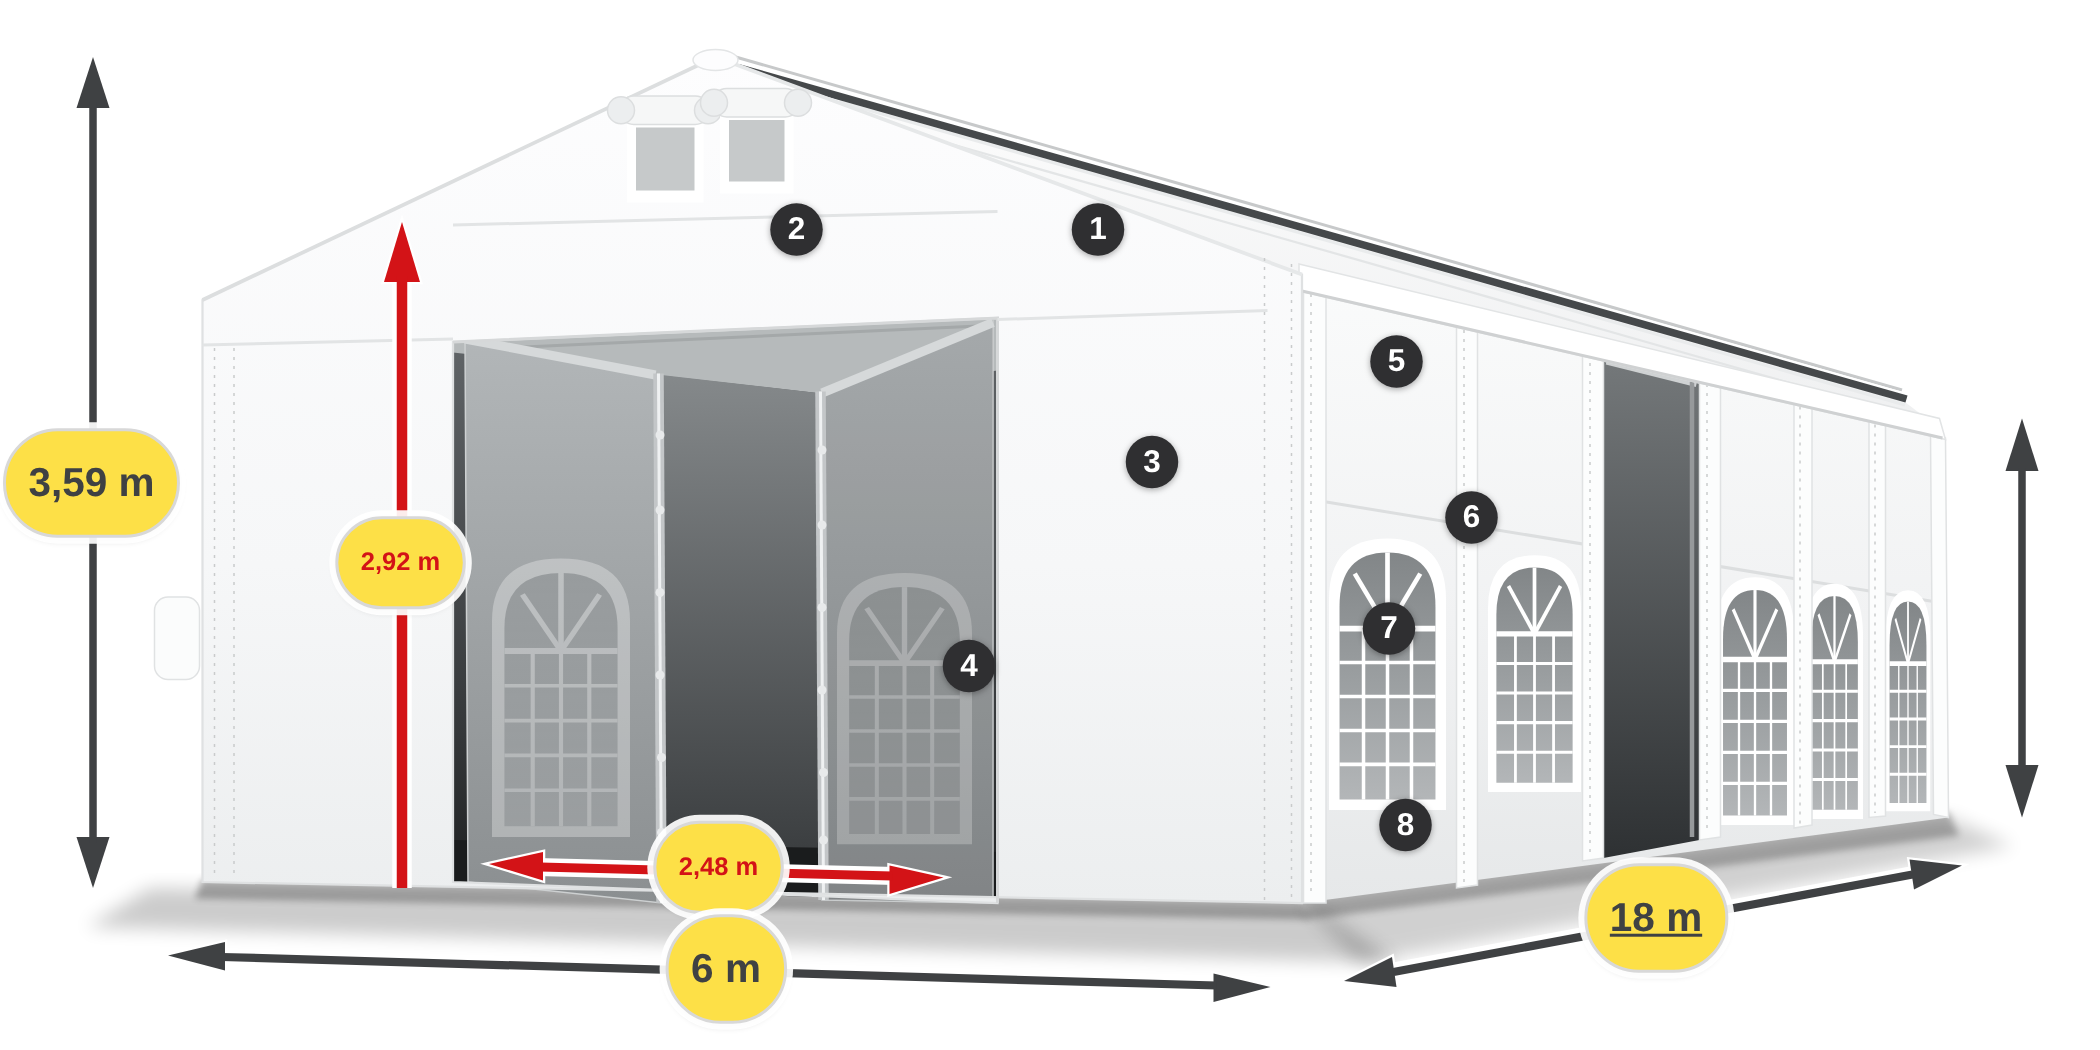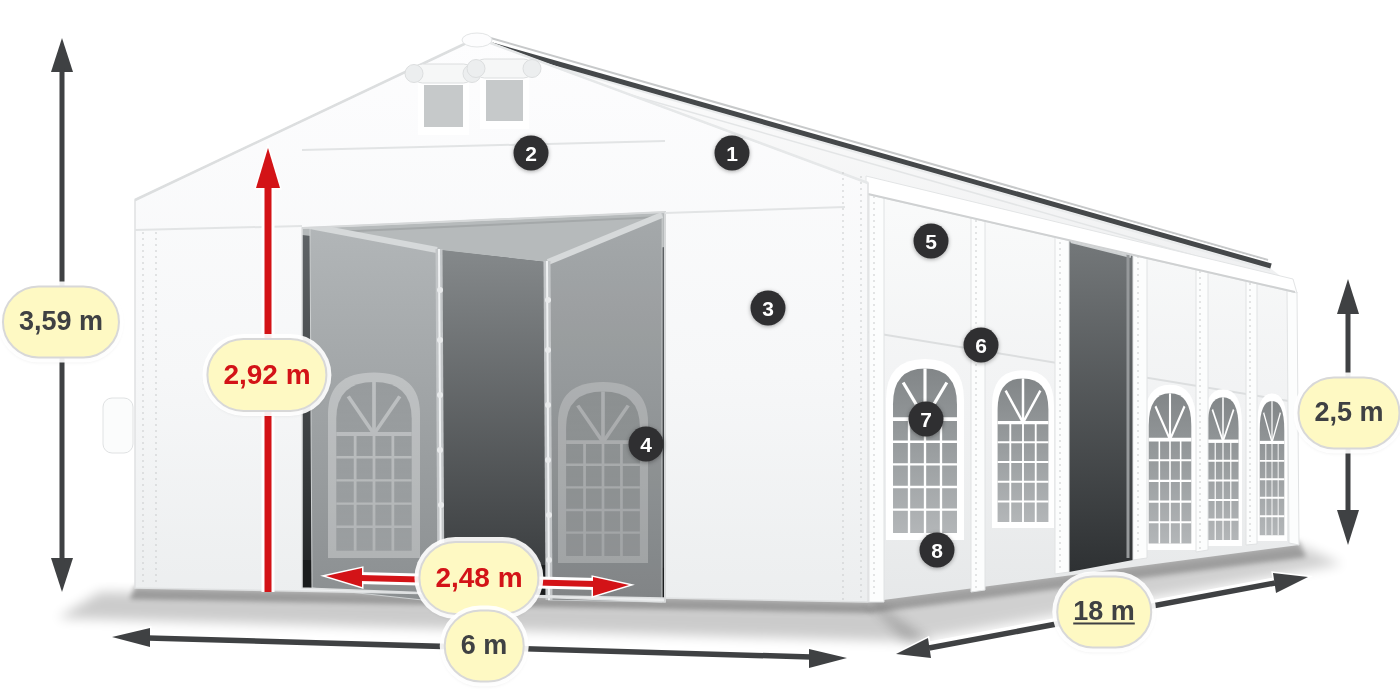--- a/index.html
+++ b/index.html
@@ -3,27 +3,27 @@
 <meta charset="utf-8">
 <style>
   html,body{margin:0;padding:0;background:#ffffff;}
   .stage{
     position:relative;width:1400px;height:700px;overflow:hidden;
     background:#ffffff;font-family:"Liberation Sans", sans-serif;
   }
   .stage svg{position:absolute;left:0;top:0;}
   .pill{
     position:absolute;transform:translate(-50%,-50%);
-    background:#fef9c3;border:2px solid #d8d8d8;border-radius:999px;
+    background:#fde047;border:2px solid #d8d8d8;border-radius:999px;
     padding:19px 15px;font-weight:bold;white-space:nowrap;
     box-shadow:0 0 0 4px rgba(255,255,255,0.92), 0 2px 5px rgba(0,0,0,0.18);
     z-index:3;line-height:1.15;
   }
   .pill.gray{color:#3f4143;font-size:27px;}
-  .pill.red{color:#d31317;font-size:28px;}
+  .pill.red{color:#d31317;font-size:17px;}
   .badge{
     position:absolute;transform:translate(-50%,-50%);
     width:35px;height:35px;border-radius:50%;
     background:#2f2f31;color:#ffffff;
     display:flex;align-items:center;justify-content:center;
     font-size:21px;font-weight:bold;z-index:4;
     box-shadow:0 1px 4px rgba(0,0,0,0.35);
     cursor:pointer;
   }
 </style>
@@ -265,21 +265,20 @@
       <polygon points="1348,545 1337,510 1359,510" fill="#3f4143" stroke="#ffffff" stroke-width="3" paint-order="stroke"></polygon>
       <line x1="1348" y1="312" x2="1348" y2="512" stroke="#3f4143" stroke-width="5"></line>
     </g>
   </svg>
 
   <div class="pill gray" style="left:61px;top:322px;">3,59 m</div>
   <div class="pill red" style="left:267px;top:375px;">2,92 m</div>
   <div class="pill red" style="left:479px;top:578px;">2,48 m</div>
   <div class="pill gray" style="left:484px;top:646px;">6 m</div>
   <div class="pill gray" style="left:1104px;top:612px;text-decoration:underline;">18 m</div>
-  <div class="pill gray" style="left:1349px;top:413px;">2,5 m</div>
 
   <div class="badge" style="left:732px;top:153px;">1</div>
   <div class="badge" style="left:531px;top:153px;">2</div>
   <div class="badge" style="left:768px;top:308px;">3</div>
   <div class="badge" style="left:646px;top:444px;">4</div>
   <div class="badge" style="left:931px;top:241px;">5</div>
   <div class="badge" style="left:981px;top:345px;">6</div>
   <div class="badge" style="left:926px;top:419px;">7</div>
   <div class="badge" style="left:937px;top:550px;">8</div>
 

